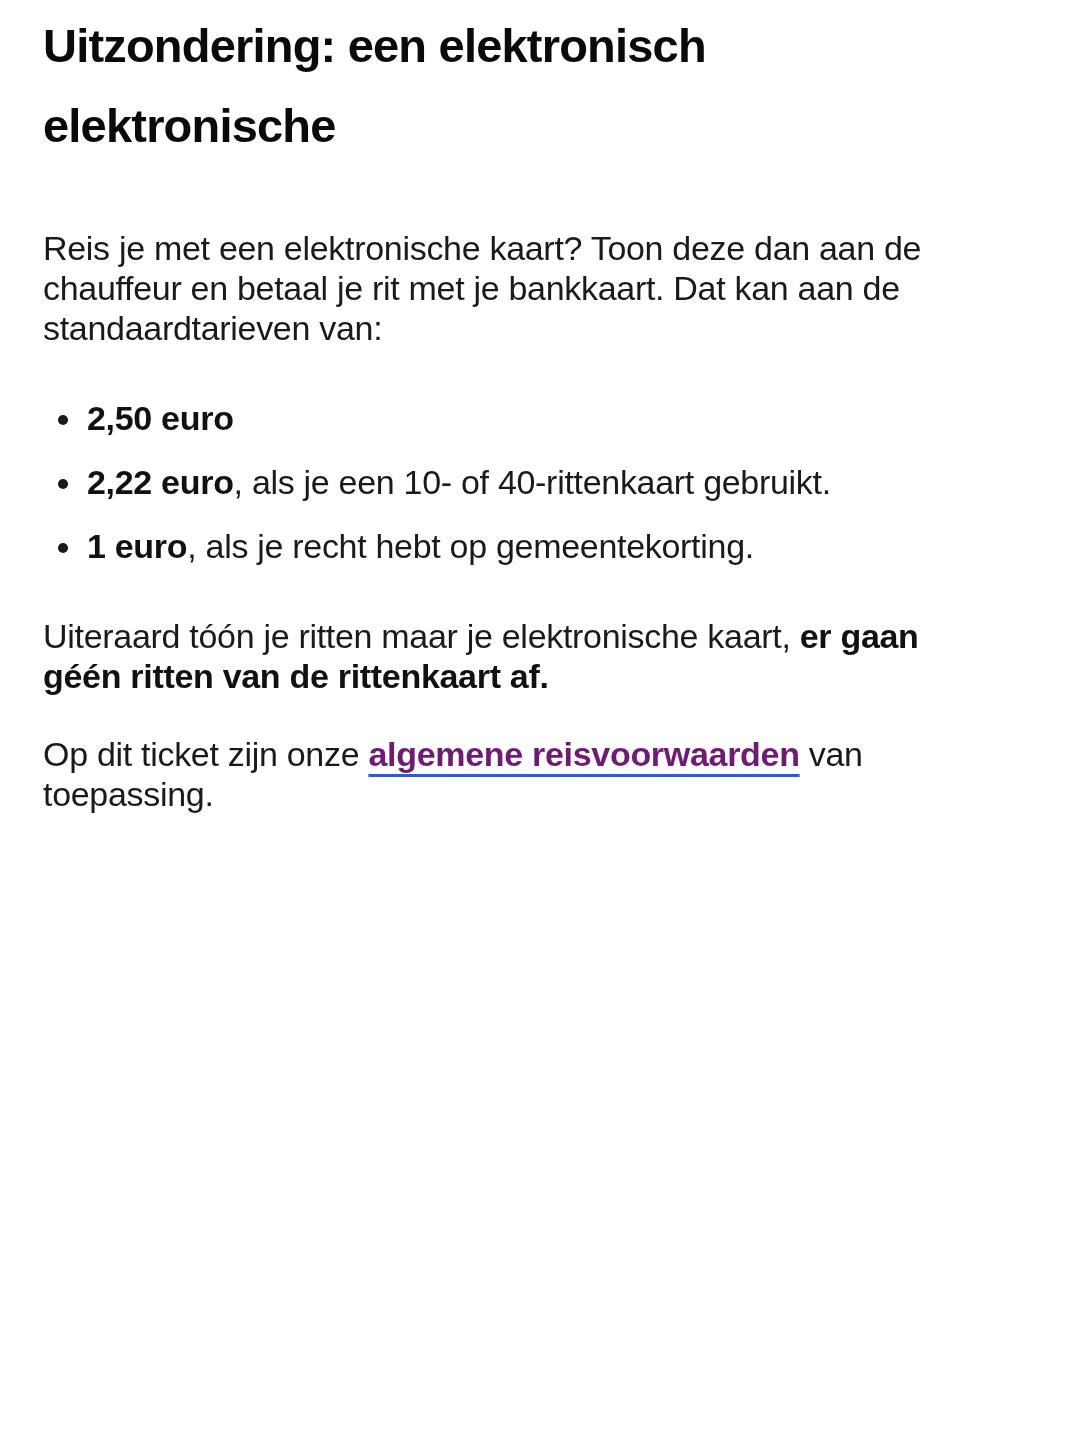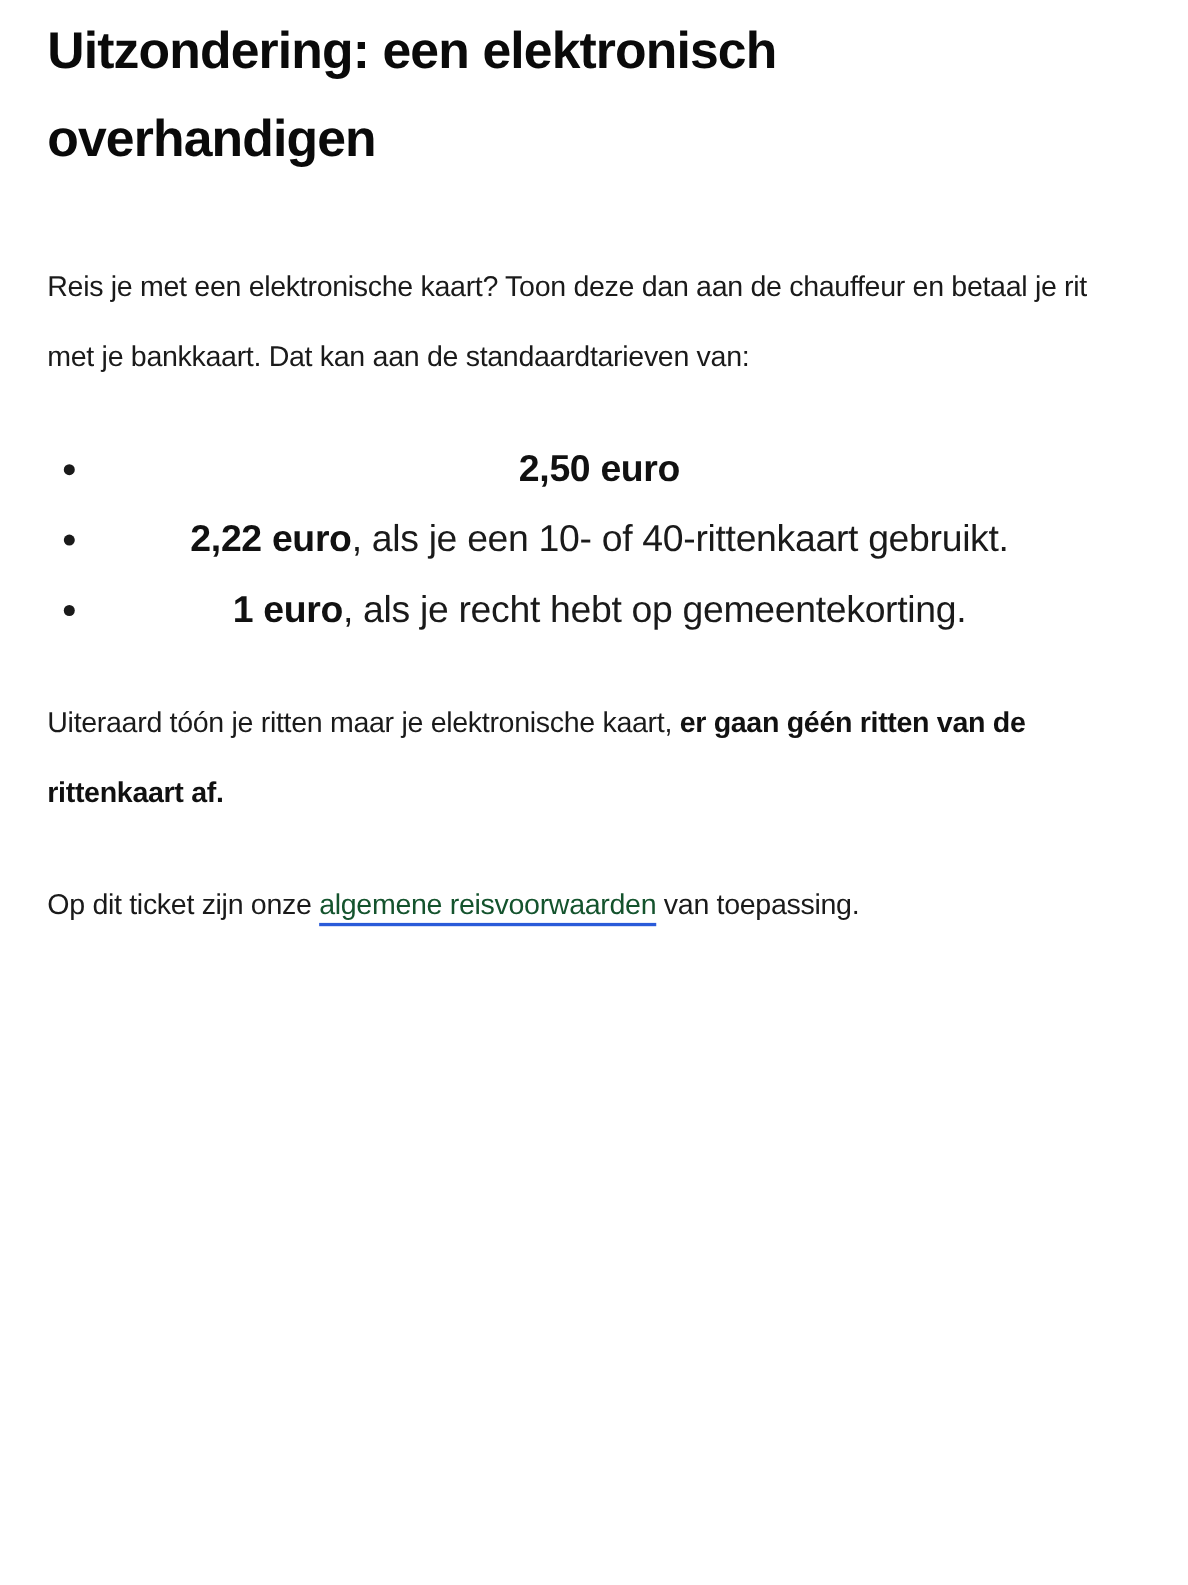--- a/index.html
+++ b/index.html
@@ -22,55 +22,54 @@
     margin: 0 0 62px 0;
     font-size: 47px;
     line-height: 80px;
     font-weight: 700;
     color: #0a0a0a;
     letter-spacing: -0.8px;
     max-width: 820px;
   }
   p.body-par {
     margin: 0 0 38px 0;
-    font-size: 26px;
-    line-height: 64px;
+    font-size: 34px;
+    line-height: 40px;
     max-width: 960px;
   }
   ul.body-list {
     margin: 0 0 38px 0;
     padding-left: 42px;
     font-size: 34px;
     line-height: 64px;
     max-width: 918px;
     list-style: disc outside;
   }
   ul.body-list li {
     padding-left: 2px;
-    text-align: center;
   }
   b, strong, .seg-bold {
     font-weight: 700;
     color: #111111;
   }
   a.text-link {
-    color: #14532d;
-    font-weight: 400;
+    color: #701a75;
+    font-weight: 700;
     text-decoration: underline;
     text-decoration-color: #2a5bd9;
     text-decoration-thickness: 3px;
     text-underline-offset: 8px;
   }
 </style>
 </head>
 <body>
 
 <main class="article">
 
-  <h1 class="page-title">Uitzondering: een elektronisch overhandigen</h1>
+  <h1 class="page-title">Uitzondering: een elektronisch elektronische</h1>
 
   <p class="body-par">
     <span>Reis je met een elektronische kaart? Toon deze dan aan de chauffeur en betaal je rit met je bankkaart. Dat kan aan de standaardtarieven van:</span>
   </p>
 
   <ul class="body-list">
     <li>
       <span class="seg-bold">2,50 euro</span><span></span>
     </li>
     <li>

